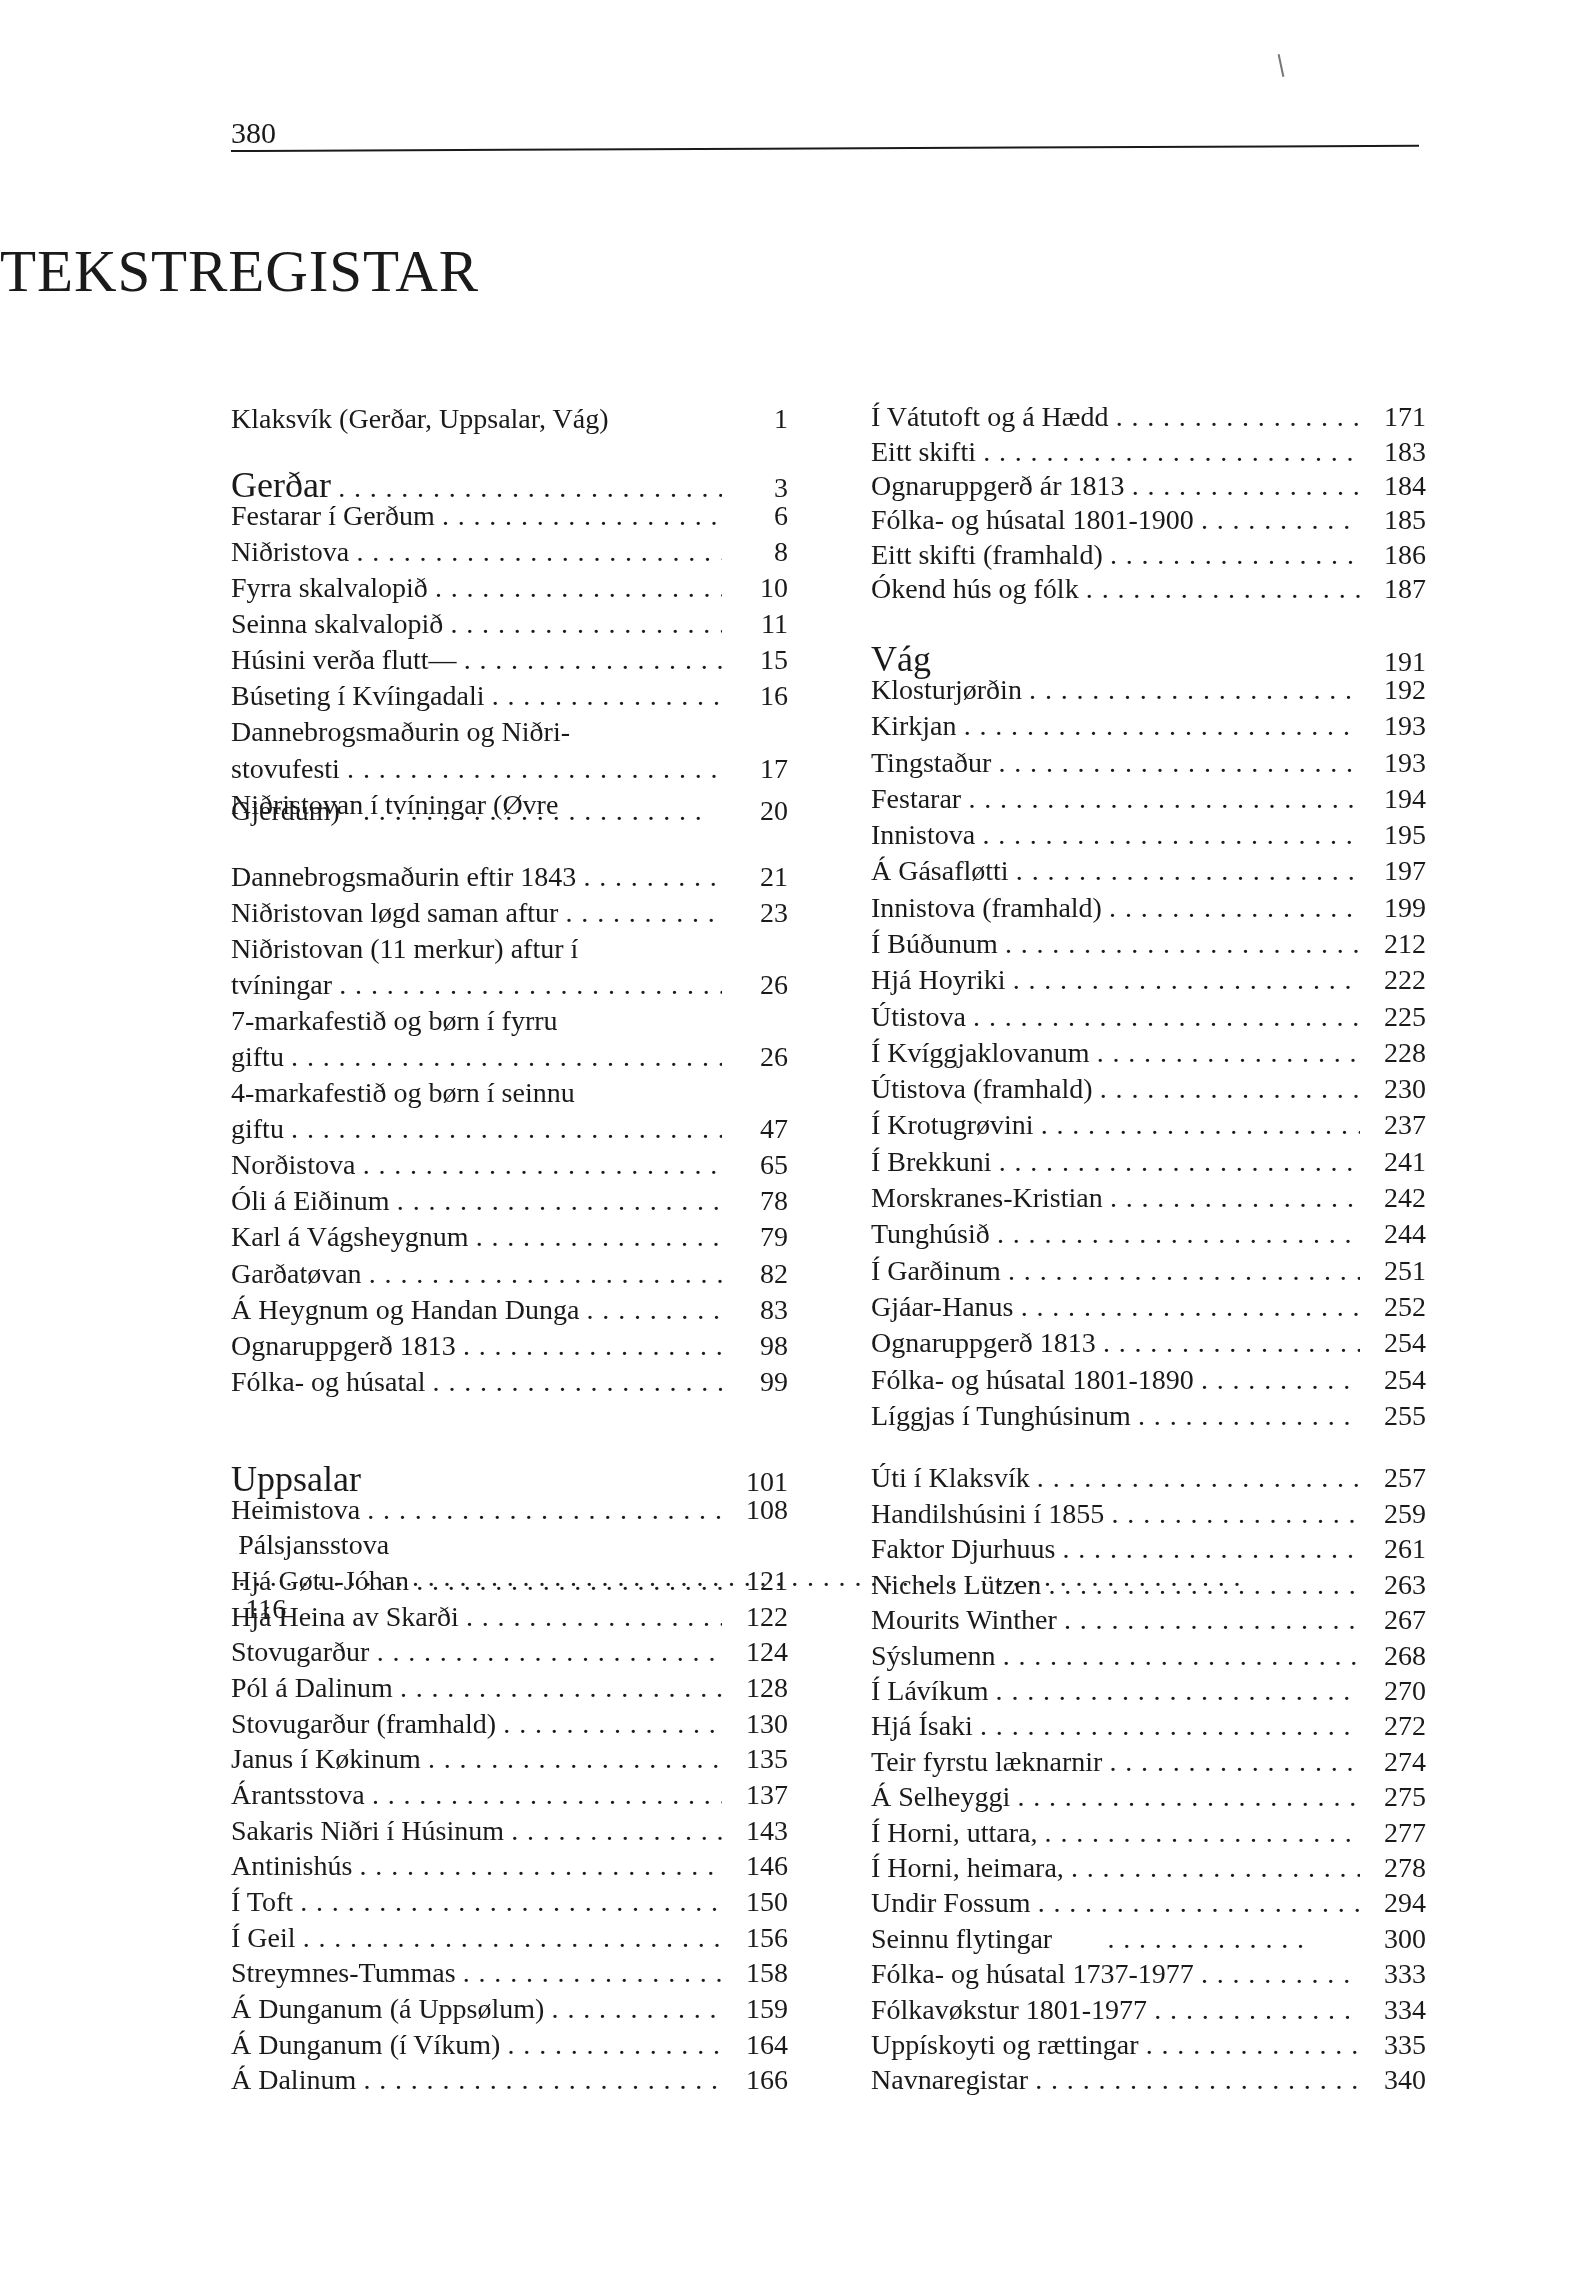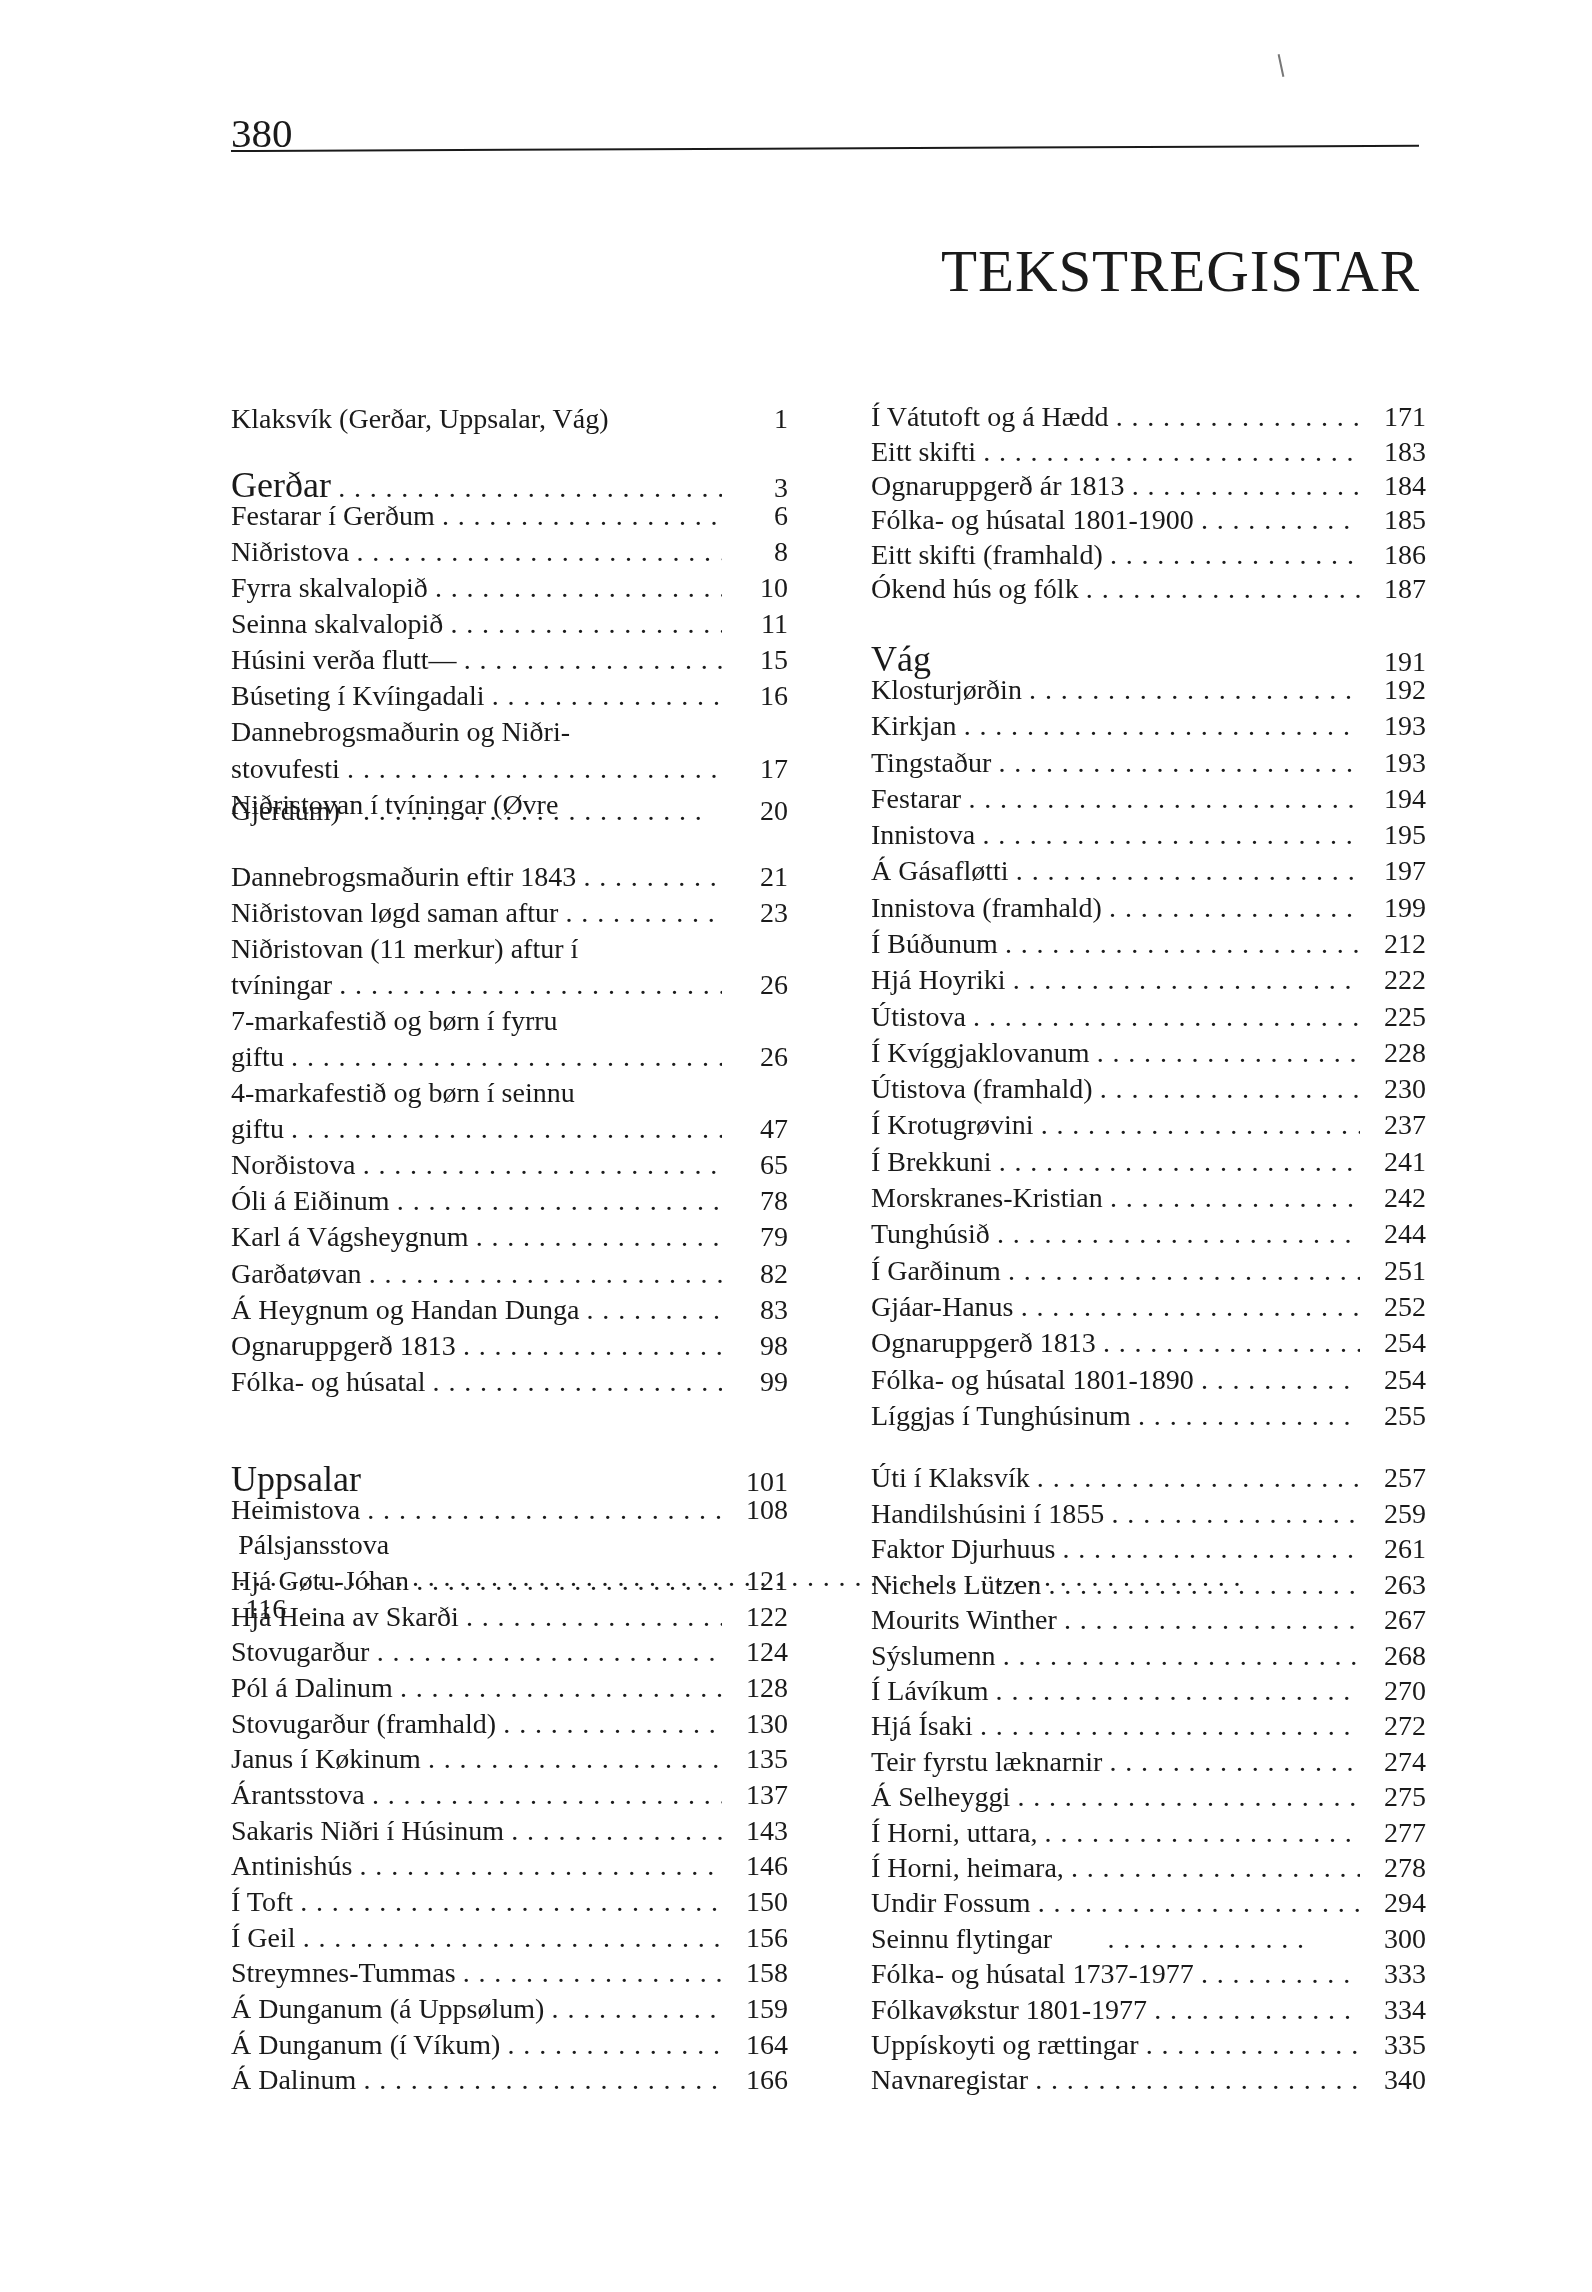--- a/index.html
+++ b/index.html
@@ -1,23 +1,23 @@
 <!DOCTYPE html>
 <html style="font-size:14.3px"><head>
 <meta charset="utf-8">
 <style>
   html, body { margin: 0; padding: 0; background: #ffffff; }
   body { width: 1592px; height: 2293px; position: relative; overflow: hidden;
          font-family: "Liberation Serif", "DejaVu Serif", serif; color: #1a1a1a; }
-  .page-number { position: absolute; left: 231px; top: 115px; font-size: 41px; line-height: 36px; }
+  .page-number { position: absolute; left: 231px; top: 115px; font-size: 30px; line-height: 36px; }
   .header-rule { position: absolute; left: 231px; top: 150px; width: 1188px; height: 0;
                  border-top: 2.2px solid #1a1a1a; transform: rotate(-0.25deg); transform-origin: left center; }
   .scan-mark { position: absolute; left: 1280px; top: 54px; width: 1.8px; height: 23px; background: #777;
                transform: rotate(-12deg); }
-  .title { position: absolute; left: 0; width: 1420px; top: 235px; text-align: right;
+  .title { position: absolute; left: 0; width: 1420px; top: 235px; text-align: left;
            font-size: 59px; line-height: 72px; letter-spacing: 0.9px; }
   .group { position: absolute; }
   .row { position: absolute; left: 0; display: flex; align-items: baseline; white-space: nowrap; }
   .left-col .row { width: 557px; }
   .right-col .row { width: 555px; }
   .entry-text { font-size: 28px; }
   .dots { flex: 1; overflow: hidden; font-size: 28px; letter-spacing: 5.4px; margin-left: 7.2px; margin-right: 18px;
           white-space: nowrap; }
   .dots::before { content: ". . . . . . . . . . . . . . . . . . . . . . . . . . . . . . . . . . . . . . . . . . . . . . . . . . . . . . . . . . . . . . . ."; letter-spacing: 0.9px; }
   .nodots { flex: 1; }

